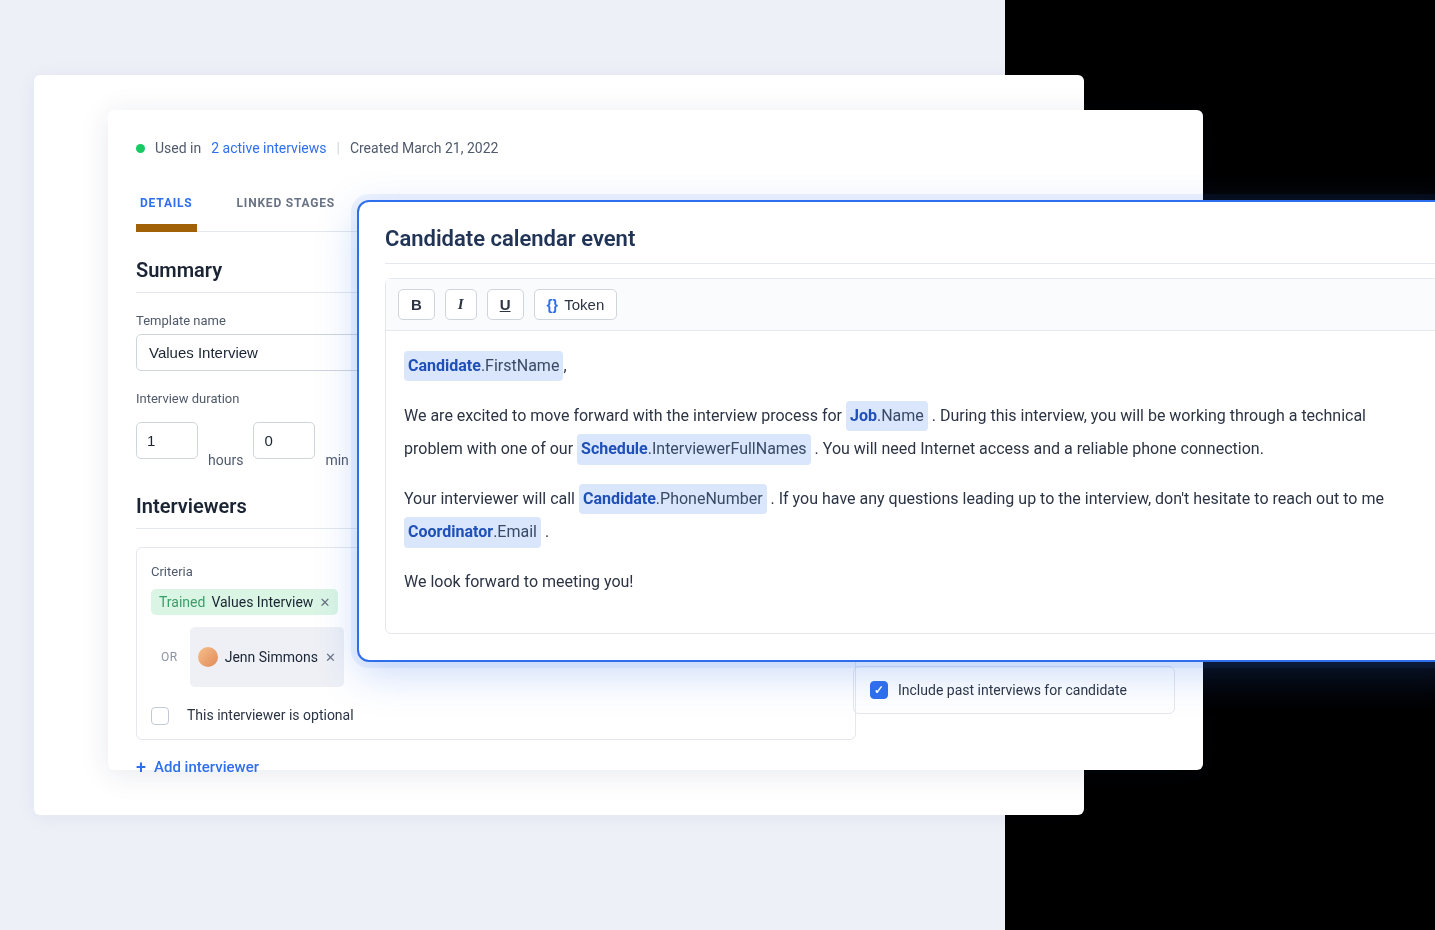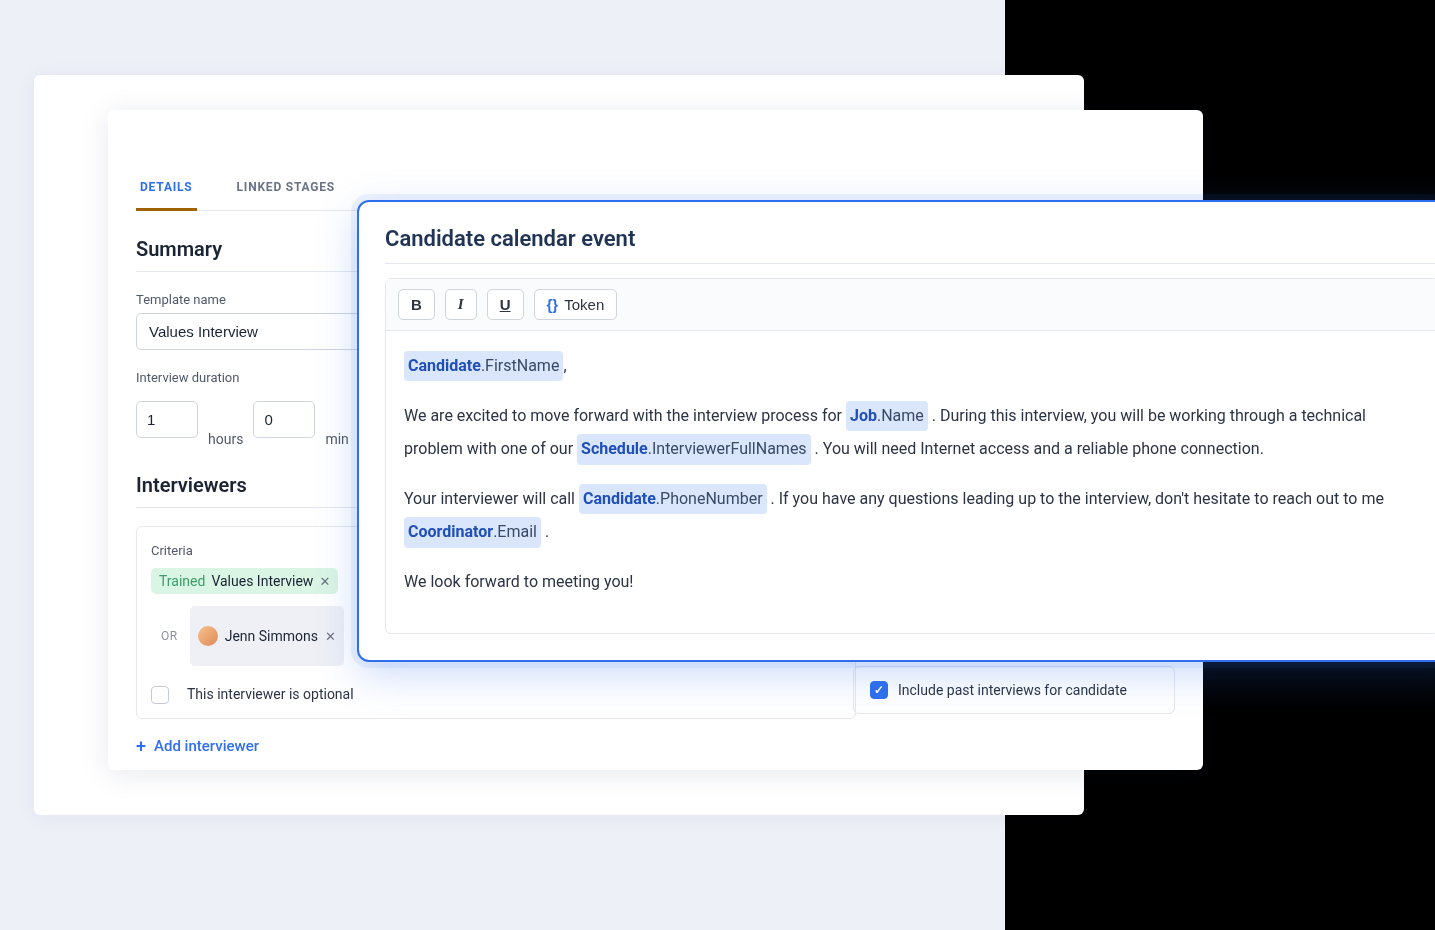--- a/index.html
+++ b/index.html
@@ -64,21 +64,21 @@
   font-size: 12px;
   font-weight: 700;
   letter-spacing: 0.8px;
   color: #6a7385;
   padding: 14px 4px;
   cursor: pointer;
   text-transform: uppercase;
 }
 .tab.active {
   color: #2f6fed;
-  border-bottom: 3px solid #a16207;
+  border-bottom: 8px solid #a16207;
   margin-bottom: -1px;
 }
 .section-title {
   font-size: 20px;
   font-weight: 600;
   color: #1a2433;
   margin-top: 26px;
   border-bottom: 1px solid #e4e7ee;
   padding-bottom: 10px;
 }
@@ -242,20 +242,27 @@
 .token .tk-prop { color: #3a4a66; }
 .para { margin-bottom: 16px; }
 </style>
 </head>
 <body>
 
 <div class="black-panel"></div>
 <div class="outer-card"></div>
 
 <div class="main-card">
+  <div class="meta-row">
+    <span class="status-dot"></span>
+    <span>Used in</span>
+    <a class="link">2 active interviews</a>
+    <span class="meta-sep">|</span>
+    <span>Created March 21, 2022</span>
+  </div>
 
   <div class="tabs">
     <div class="tab active">DETAILS</div>
     <div class="tab">LINKED STAGES</div>
   </div>
 
   <div class="section-title">Summary</div>
 
   <label class="field-label">Template name</label>
   <input class="text-input" value="Values Interview" style="">

